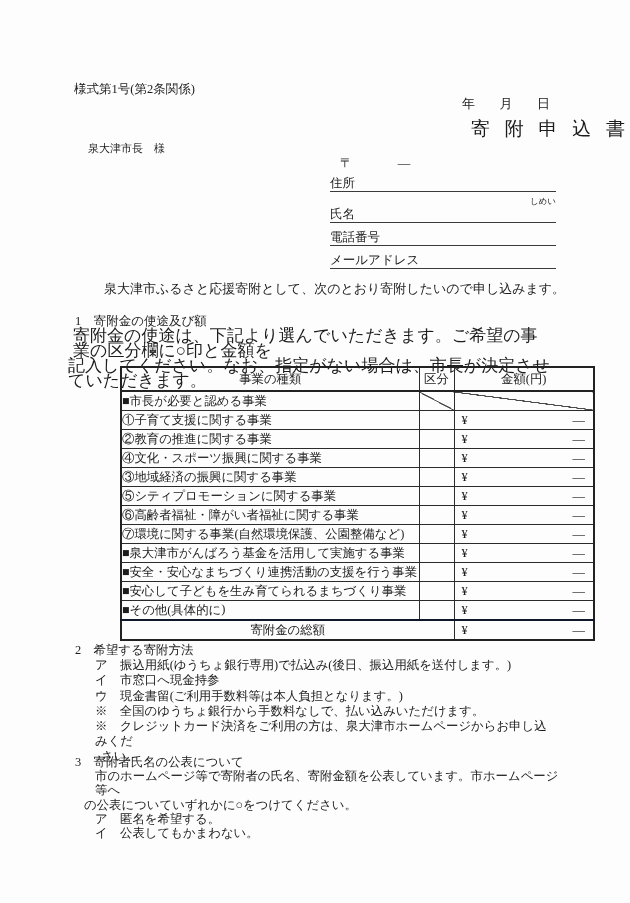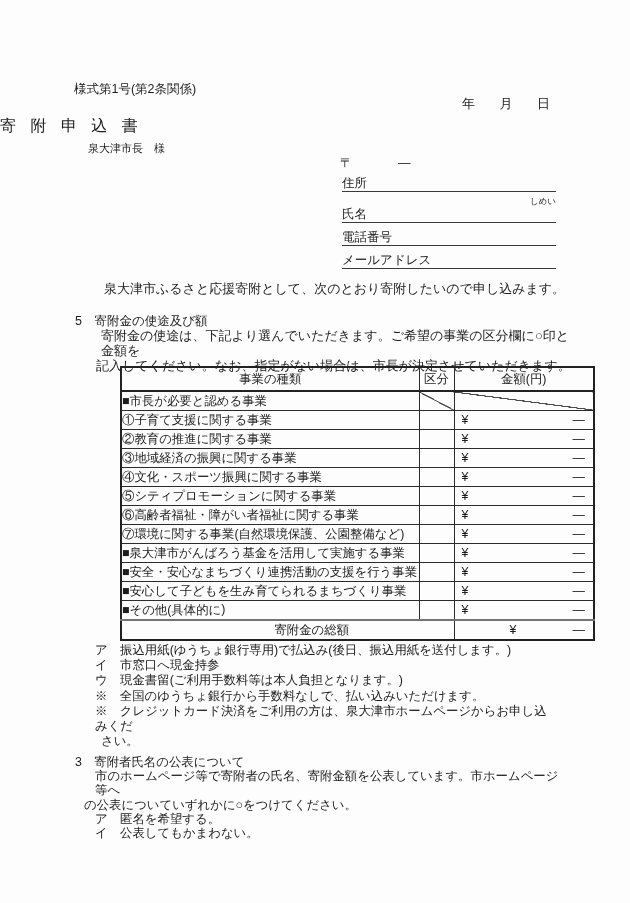--- a/index.html
+++ b/index.html
@@ -2,59 +2,59 @@
 <html lang="ja"><head>
 <meta charset="utf-8">
 <style>
   html,body { margin:0; padding:0; }
   body { background:#e8e8e8; }
   .page {
     position:relative;
     width:630px; height:903px;
     background:#fdfdfd;
     color:#1c1c1c;
-    font-family:Liberation Sans, sans-serif;
+    font-family:Liberation Serif, serif;
     overflow:hidden;
     margin:0 auto;
   }
   .abs { position:absolute; }
   .form-number { left:74px; top:81px; font-size:12.5px; }
   .date-line { left:462px; top:95px; width:88px; display:flex; justify-content:space-between; font-size:13px; }
-  .doc-title { left:0; right:0; top:116px; text-align:left; font-size:16px; letter-spacing:5px; padding-left:0; }
+  .doc-title { left:0; right:0; top:116px; text-align:right; font-size:19px; letter-spacing:5px; padding-left:0; }
   .addressee { left:88px; top:141px; font-size:11px; }
 
   .fields { left:330px; top:155px; width:226px; font-size:12.5px; }
   .postal-row { height:16px; }
   .postal-mark { margin-left:10px; }
   .postal-sep { margin-left:42px; }
-  .f-row { border-bottom:1px solid #3a3a3a; height:16px; margin-top:4px;margin-left:12px; }
+  .f-row { border-bottom:1px solid #3a3a3a; height:16px; margin-top:4px; }
   .f-row.name-row { margin-top:0; }
   .furigana { font-size:8.5px; margin-top:4px; height:10px; line-height:10px;text-align:right; }
   .f-row.phone-row, .f-row.email-row { margin-top:6px; }
 
   .intro { left:104px; top:280px; font-size:13px; }
 
   .s1-head { left:75px; top:313px; font-size:12.5px; }
-  .s1-body { left:96px; top:328px; width:486px; font-size:13px; line-height:15px; }
+  .s1-body { left:68px; top:328px; width:486px; font-size:17px; line-height:15px; }
   .s1-body div:first-child { padding-left:5px; }
 
   table.donation { position:absolute; left:80px; top:366px; width:473px;
     border-collapse:collapse; font-size:12.4px; table-layout:fixed;margin-left:40px; }
   table.donation, table.donation th, table.donation td { border:1px solid #2b2b2b; }
   table.donation { border:2px solid #222; }
   table.donation tr.head th { border-bottom:2px solid #222; height:22px; font-weight:normal; text-align:center; padding:0; }
   table.donation td { height:18px; padding:0; overflow:hidden; }
   td.c-label { padding-left:3px; }
   td.c-label.indent { }
   td.c-label .fill { display:flex; padding-right:4px; }
   td.c-amt .fill { display:flex; justify-content:space-between; padding:0 8px 0 7px; }
   td.diag { background:linear-gradient(to top right,
       transparent calc(50% - 0.6px), #4a4a4a calc(50% - 0.6px),
       #4a4a4a calc(50% + 0.6px), transparent calc(50% + 0.6px)); }
-  tr.total-row td { border-top:2px solid #737373;padding-left:48px; }
+  tr.total-row td { border-top:2px solid #0f172a; }
   td.c-total { text-align:center; }
 
   .s2 { left:75px; top:643px; font-size:12.4px; line-height:15.2px; }
   .s2 .list { margin-left:20px; width:462px; }
   .s2 .list .cont { padding-left:6px; }
 
   .s3 { left:75px; top:755px; font-size:12.4px; line-height:14.2px; }
   .s3 .body { margin-left:9px; width:480px; }
   .s3 .body div:first-child { padding-left:11px; }
   .s3 .options { margin-left:20px; display:flex;flex-direction:column; }
@@ -92,21 +92,21 @@
     <div class="f-row phone-row">
       <span>電話番号</span>
     </div>
     <div class="f-row email-row">
       <span>メールアドレス</span>
     </div>
   </div>
 
   <div class="abs intro">泉大津市ふるさと応援寄附として、次のとおり寄附したいので申し込みます。</div>
 
-  <div class="abs s1-head">5　寄附金の使途及び額</div>
+  <div class="abs s1-head">1　寄附金の使途及び額</div>
   <div class="abs s1-body">
       <div>寄附金の使途は、下記より選んでいただきます。ご希望の事業の区分欄に○印と金額を</div>
       <div>記入してください。なお、指定がない場合は、市長が決定させていただきます。</div>
     </div>
 
   <table class="donation">
     <colgroup>
         <col style="width:298px">
         <col style="width:35px">
         <col style="width:140px">
@@ -138,31 +138,31 @@
           <td class="c-label indent">②教育の推進に関する事業</td>
           <td class="c-cat"></td>
           <td class="c-amt">
             <div class="fill">
               <span>¥</span>
               <span>―</span>
             </div>
           </td>
         </tr>
         <tr>
+          <td class="c-label indent">④文化・スポーツ振興に関する事業</td>
+          <td class="c-cat"></td>
+          <td class="c-amt">
+            <div class="fill">
+              <span>¥</span>
+              <span>―</span>
+            </div>
+          </td>
+        </tr>
+        <tr>
           <td class="c-label indent">③地域経済の振興に関する事業</td>
-          <td class="c-cat"></td>
-          <td class="c-amt">
-            <div class="fill">
-              <span>¥</span>
-              <span>―</span>
-            </div>
-          </td>
-        </tr>
-        <tr>
-          <td class="c-label indent">④文化・スポーツ振興に関する事業</td>
           <td class="c-cat"></td>
           <td class="c-amt">
             <div class="fill">
               <span>¥</span>
               <span>―</span>
             </div>
           </td>
         </tr>
         <tr>
           <td class="c-label indent">⑤シティプロモーションに関する事業</td>
@@ -247,20 +247,21 @@
           <div class="fill">
             <span>¥</span>
             <span>―</span>
           </div>
         </td>
       </tr>
     </tbody>
   </table>
 
   <div class="abs s2">
+    <div>2　希望する寄附方法</div>
     <div class="list">
         <div>ア　振込用紙(ゆうちょ銀行専用)で払込み(後日、振込用紙を送付します。)</div>
         <div>イ　市窓口へ現金持参</div>
         <div>ウ　現金書留(ご利用手数料等は本人負担となります。)</div>
         <div>※　全国のゆうちょ銀行から手数料なしで、払い込みいただけます。</div>
         <div>※　クレジットカード決済をご利用の方は、泉大津市ホームページからお申し込みくだ</div>
         <div class="cont">さい。</div>
       </div>
   </div>
 

